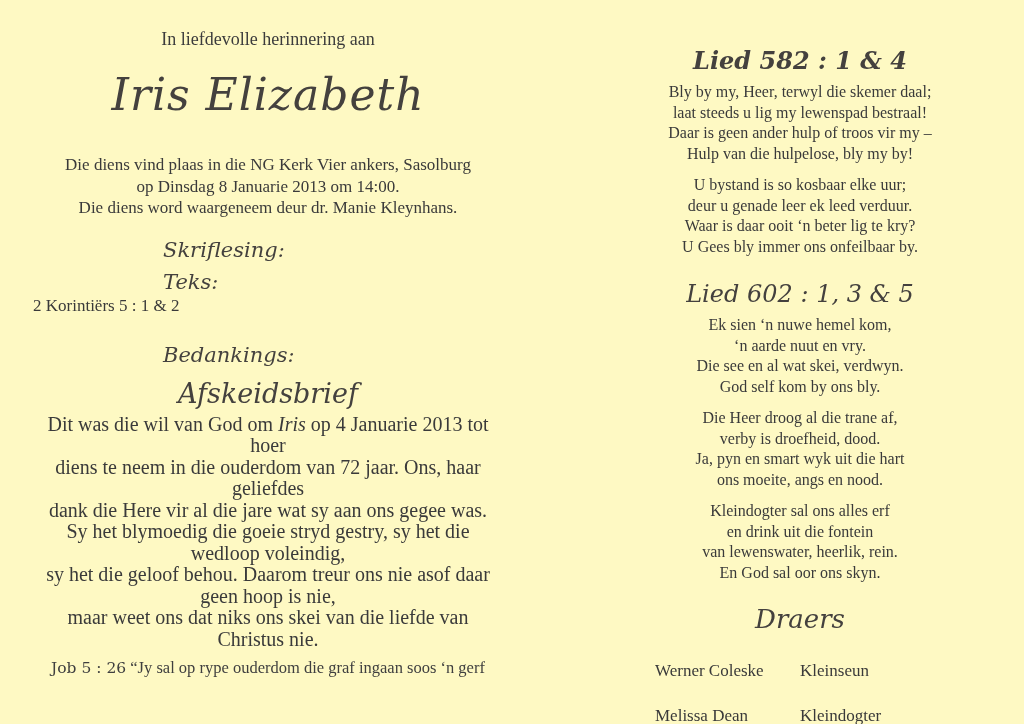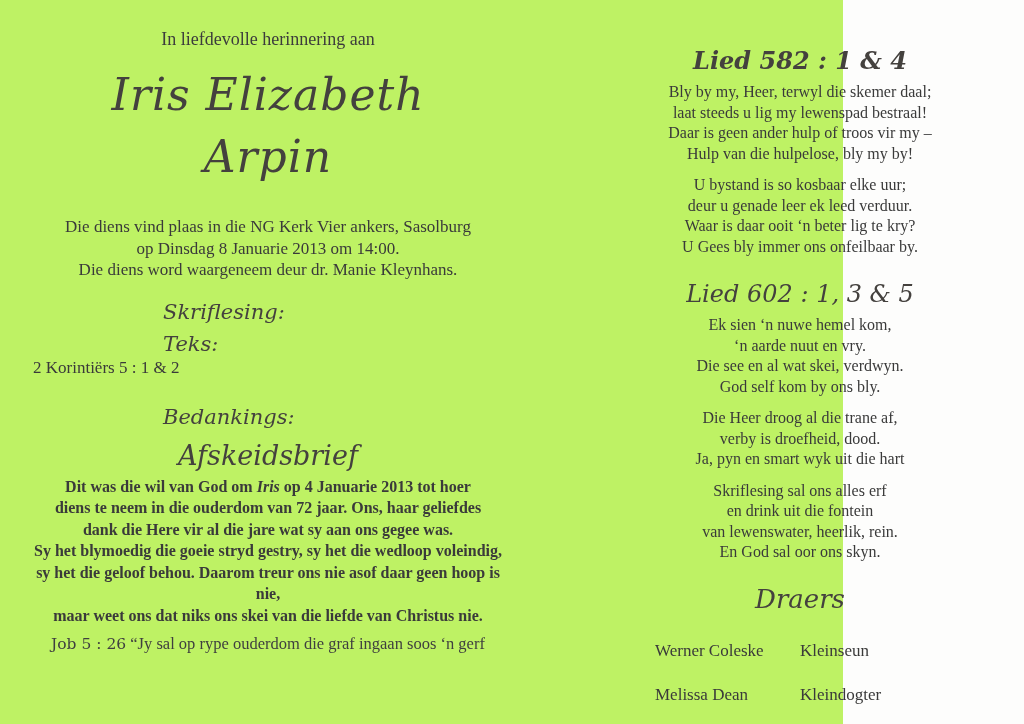--- a/index.html
+++ b/index.html
@@ -7,23 +7,23 @@
     padding: 0;
     width: 1024px;
     height: 724px;
     overflow: hidden;
     background: #fdfdfc;
     font-family: "Liberation Serif", serif;
     color: #3a3a3a;
   }
   .sheet {
     position: relative;
-    width: 843px;
+    width: 1024px;
     height: 724px;
-    background: #bef264;
+    background: #fef9c3;
   }
   .page {
     position: absolute;
     top: 0;
     text-align: center;
   }
   .page-left {
     left: 33px;
     width: 470px;
   }
@@ -79,23 +79,22 @@
   .program-row .values div { margin-bottom: 12px; }
   .row-teks { margin-top: 10px; flex-direction: column; }
   .row-bedankings { margin-top: 16px; }
   .farewell-heading {
     margin-top: 10px;
     font-size: 27px;
     line-height: 36px;
   }
   .farewell-body {
     margin-top: 2px;
-    font-size: 16px;
+    font-size: 20px;
     line-height: 21.5px;
-    font-weight: bold;
   }
   .farewell-body .iris { font-style: italic; }
   .scripture-quote {
     margin-top: 7px;
     font-size: 16.5px;
     line-height: 22px;
     color: #3f3f3f;
   }
   .scripture-quote .ref {
     font-family: "DejaVu Serif", serif;
@@ -134,21 +133,20 @@
   .bearer-row .bearer-relation { }
 </style>
 </head>
 <body>
 
 <div class="sheet">
 
   <div class="page page-left">
     <div class="intro-line">In liefdevolle herinnering aan</div>
     <div class="name-line script first">Iris Elizabeth</div>
-    <div class="name-line script second">Arpin</div>
 
     <div class="service-details">
       <div>Die diens vind plaas in die NG Kerk Vier ankers, Sasolburg</div>
       <div>op Dinsdag 8 Januarie 2013 om 14:00.</div>
       <div>Die diens word waargeneem deur dr. Manie Kleynhans.</div>
     </div>
 
     <div class="program">
       <div class="program-row">
         <div class="label script">Skriflesing:</div>
@@ -199,23 +197,24 @@
     <div class="stanza">
       <div>Ek sien ‘n nuwe hemel kom,</div>
       <div>‘n aarde nuut en vry.</div>
       <div>Die see en al wat skei, verdwyn.</div>
       <div>God self kom by ons bly.</div>
     </div>
     <div class="stanza">
       <div>Die Heer droog al die trane af,</div>
       <div>verby is droefheid, dood.</div>
       <div>Ja, pyn en smart wyk uit die hart</div>
-    </div>
-    <div class="stanza">
-      <div>Skriflesing sal ons alles erf</div>
+      <div>ons moeite, angs en nood.</div>
+    </div>
+    <div class="stanza">
+      <div>Kleindogter sal ons alles erf</div>
       <div>en drink uit die fontein</div>
       <div>van lewenswater, heerlik, rein.</div>
       <div>En God sal oor ons skyn.</div>
     </div>
 
     <div class="bearers-heading script">Draers</div>
     <div class="bearers-table">
       <div class="bearer-row">
         <span class="bearer-name">Werner Coleske</span>
         <span class="bearer-relation">Kleinseun</span>

